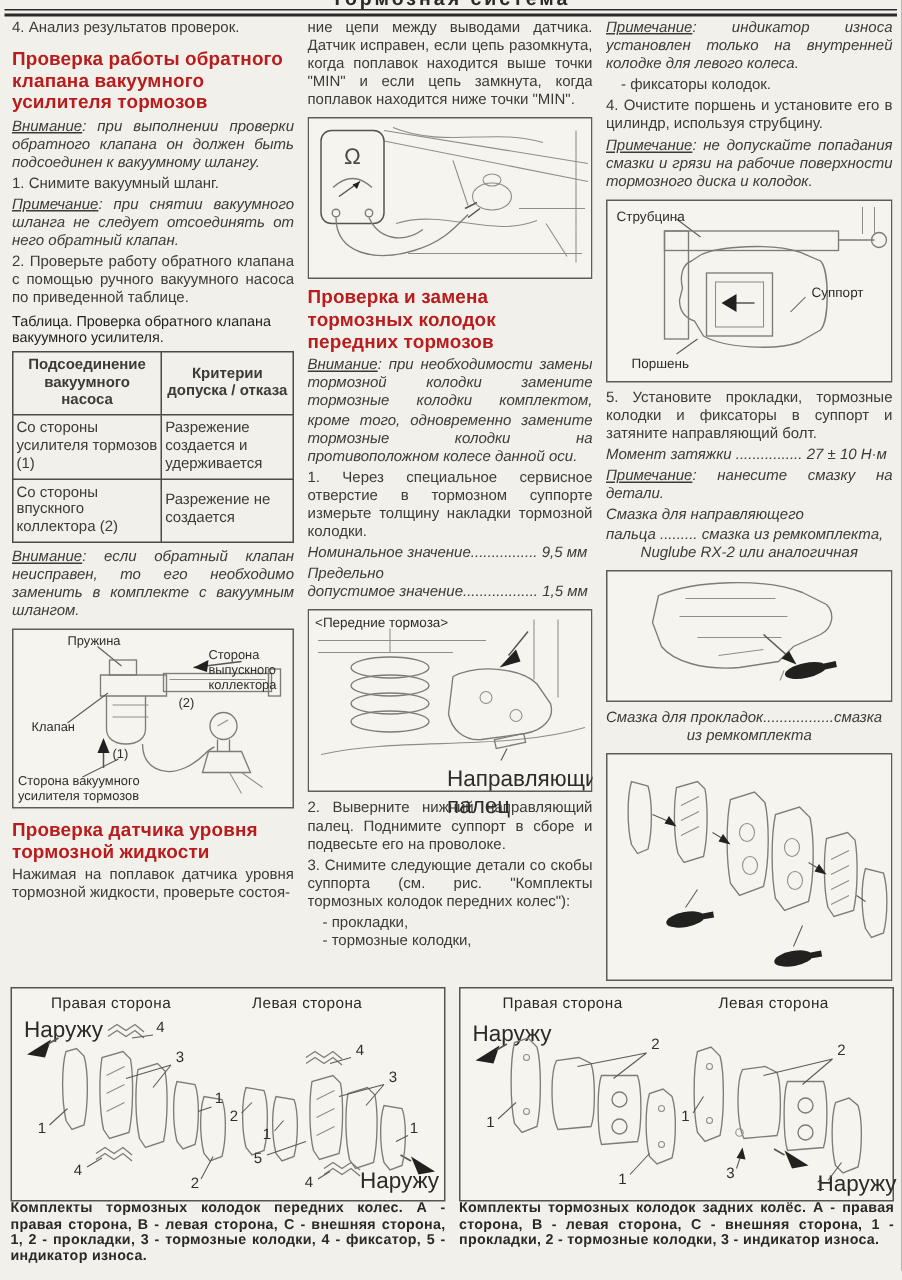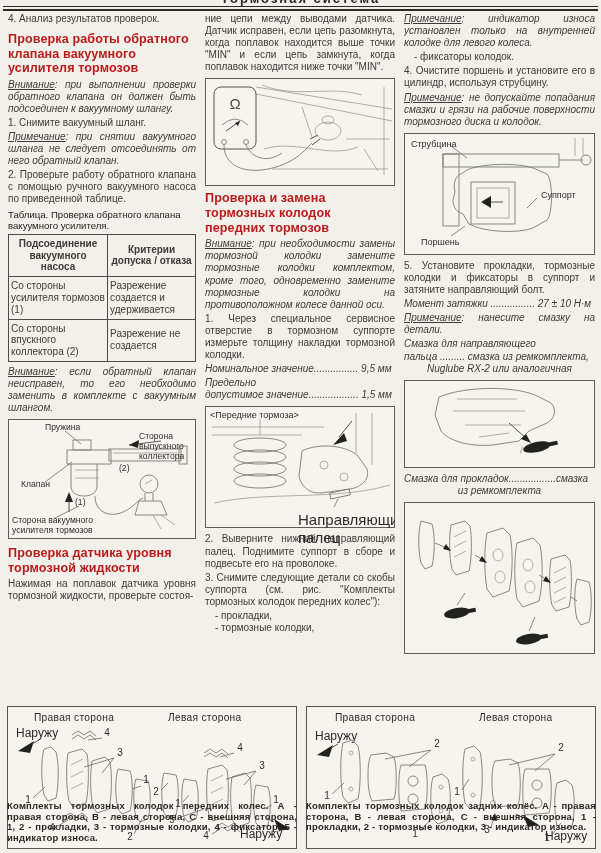--- a/index.html
+++ b/index.html
@@ -28,24 +28,24 @@
   .t th{font-weight:bold;width:53%;}
   .t th+th{width:47%;}
   .spec{font-style:italic;}
   .right{text-align:center;}
   
   .fig{position:relative;border:1px solid #5d5c57;margin:5px 0;background:rgba(255,255,255,.25);}
   .fig svg{position:absolute;left:0;top:0;font-family:inherit;}
   .lab{position:absolute;font-size:8.6px;line-height:1.15;color:#2e2d2a;}
   .figtitle{position:absolute;font-size:9px;color:#2e2d2a;}
   
-  .panel{position:absolute;border:1px solid #55544f;background:rgba(255,255,255,.25);margin-top:48px;}
+  .panel{position:absolute;border:1px solid #55544f;background:rgba(255,255,255,.25);}
   .panel svg{position:absolute;left:0;top:0;font-family:inherit;}
   .side-title{position:absolute;font-size:10.2px;color:#2b2a27;letter-spacing:.3px;}
-  .outward{position:absolute;font-size:12px;color:#2b2a27;}
+  .outward{position:absolute;font-size:15px;color:#2b2a27;}
   .cap{position:absolute;font-weight:bold;font-size:9.5px;line-height:1.12;text-align:justify;
        color:#2a2927;letter-spacing:.2px;}
   
   .ln{stroke:#7d7c75;stroke-width:.9;fill:none;}
   .ln2{stroke:#8f8e86;stroke-width:.7;fill:none;}
   .dk{stroke:#55544f;stroke-width:1;fill:none;}
   .ld{stroke:#5a5954;stroke-width:.7;fill:none;}
   .blk{fill:#21211f;stroke:none;}
   .num{font-size:10px;fill:#2f2e2b;}
   .ohm{font-size:15px;fill:#4a4944;}

